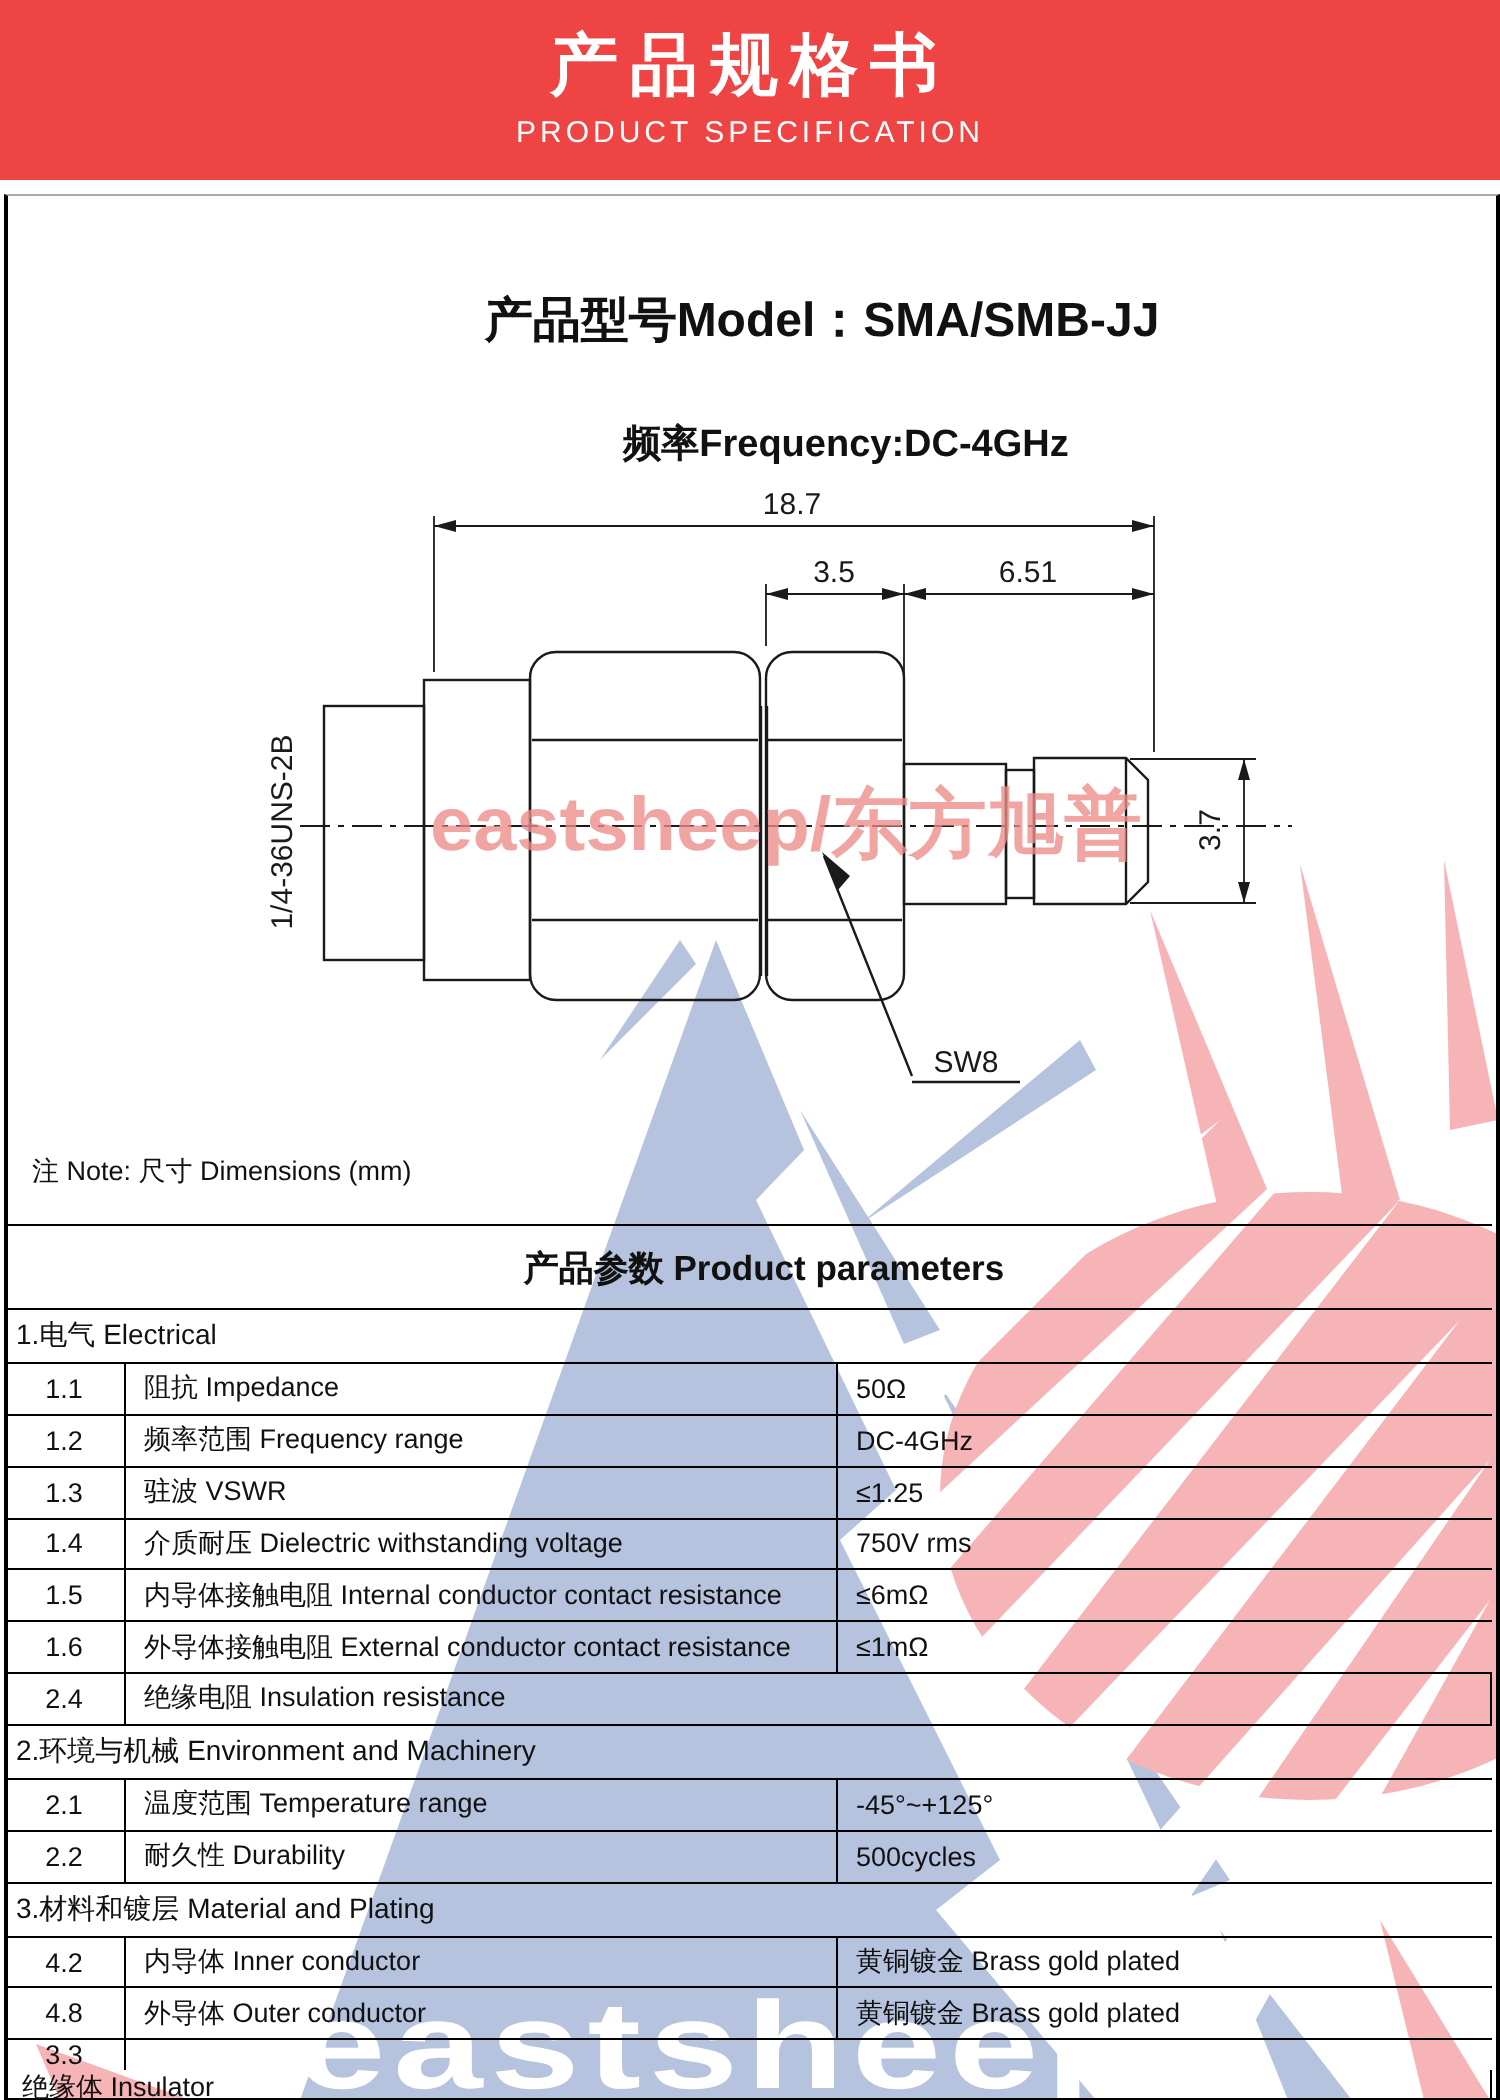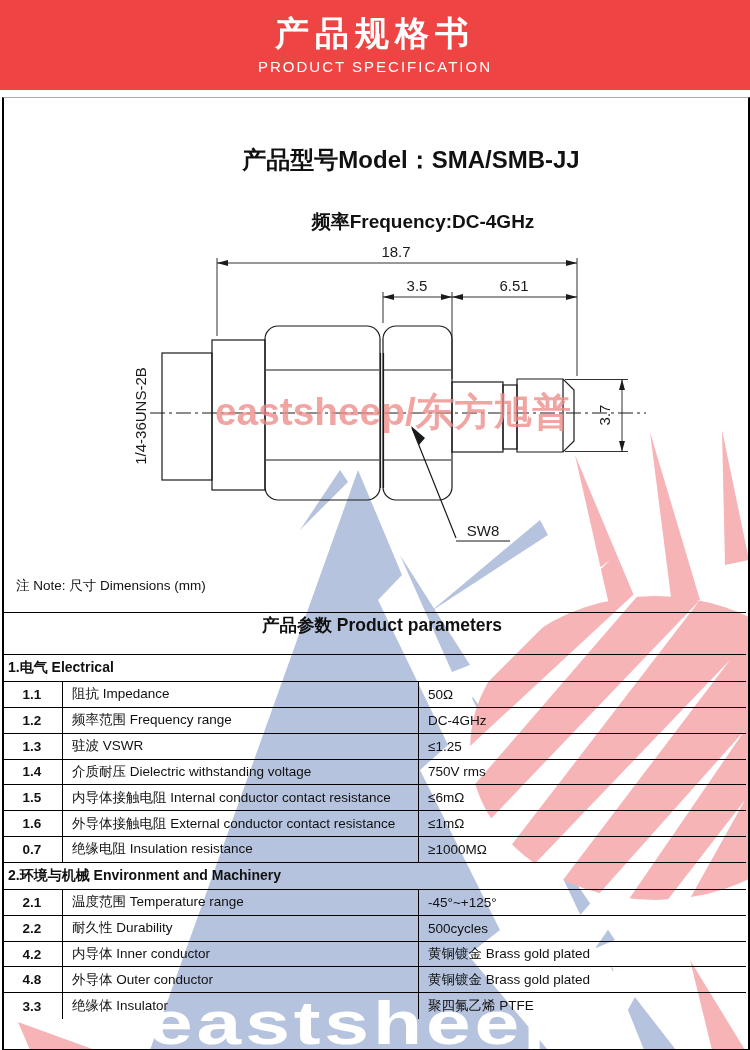--- a/index.html
+++ b/index.html
@@ -19,27 +19,27 @@
     border-left:2px solid #000;border-right:2px solid #000;border-bottom:2px solid #000;
     border-top:1px solid #aaa;pointer-events:none;}
   
   .model-line{left:0;top:144px;width:750px;text-align:center;font-size:24px;font-weight:bold;margin-left:36px;}
   .freq-line{left:0;top:209px;width:750px;text-align:center;font-size:19px;font-weight:bold;margin-left:48px;}
   
   .note-line{left:16px;top:577px;font-size:13.5px;}
   
   .param-table{left:2px;top:612px;width:744px;border-top:1.4px solid #000;}
   .title-row{box-sizing:border-box;height:42px;border-bottom:1.4px solid #000;
-    display:flex;justify-content:center;font-size:17.5px;font-weight:bold;padding-left:16px;}
+    display:flex;align-items:center;justify-content:center;font-size:17.5px;font-weight:bold;padding-left:16px;}
   .sec-row{box-sizing:border-box;height:27px;border-bottom:1.4px solid #000;
-    display:flex;align-items:center;padding-left:6px;font-size:14px;font-weight:bold;}
+    display:flex;align-items:center;padding-left:6px;font-size:14px;font-weight:normal;}
   .data-row{box-sizing:border-box;height:25.85px;border-bottom:1.4px solid #000;
     display:flex;font-size:13.5px;}
-  .data-row:last-child{border-bottom:none;}
-  .c-no{width:60px;border-right:1.4px solid #000;display:flex;align-items:center;justify-content:center;font-weight:bold;}
+  .data-row:last-child{border-bottom:none;flex-direction:column;}
+  .c-no{width:60px;border-right:1.4px solid #000;display:flex;align-items:center;justify-content:center;}
   .c-name{flex:1;border-right:1.4px solid #000;display:flex;align-items:center;padding-left:9px;}
   .c-val{width:318px;display:flex;align-items:center;padding-left:9px;}
   
   .logo-svg{left:0;top:0;width:750px;height:1050px;}
   .draw-svg{left:100px;top:240px;width:560px;height:320px;}
   svg{display:block;}
   .dim-text{font-family:"Liberation Sans","DejaVu Sans",sans-serif;font-size:15px;fill:#1a1a1a;}
   .wm-text{font-family:"Liberation Sans","DejaVu Sans",sans-serif;font-size:38px;font-weight:bold;}
   .logo-word{font-family:"Liberation Sans","DejaVu Sans",sans-serif;font-size:62px;font-weight:bold;fill:#fff;letter-spacing:3px;}
 </style>
@@ -183,35 +183,35 @@
         <div class="c-no">1.5</div>
         <div class="c-name">内导体接触电阻 Internal conductor contact resistance</div>
         <div class="c-val">≤6mΩ</div>
       </div>
       <div class="data-row">
         <div class="c-no">1.6</div>
         <div class="c-name">外导体接触电阻 External conductor contact resistance</div>
         <div class="c-val">≤1mΩ</div>
       </div>
       <div class="data-row">
-        <div class="c-no">0.7</div>
+        <div class="c-no">2.4</div>
         <div class="c-name">绝缘电阻  Insulation resistance</div>
-        <div class="c-val">≥1000MΩ</div>
       </div>
       <div class="sec-row">2.环境与机械 Environment and Machinery</div>
       <div class="data-row">
         <div class="c-no">2.1</div>
         <div class="c-name">温度范围 Temperature range</div>
         <div class="c-val">-45°~+125°</div>
       </div>
       <div class="data-row">
         <div class="c-no">2.2</div>
         <div class="c-name">耐久性 Durability</div>
         <div class="c-val">500cycles</div>
       </div>
+      <div class="sec-row">3.材料和镀层 Material and Plating</div>
       <div class="data-row">
         <div class="c-no">4.2</div>
         <div class="c-name">内导体 Inner conductor</div>
         <div class="c-val">黄铜镀金 Brass gold plated</div>
       </div>
       <div class="data-row">
         <div class="c-no">4.8</div>
         <div class="c-name">外导体 Outer conductor</div>
         <div class="c-val">黄铜镀金 Brass gold plated</div>
       </div>

